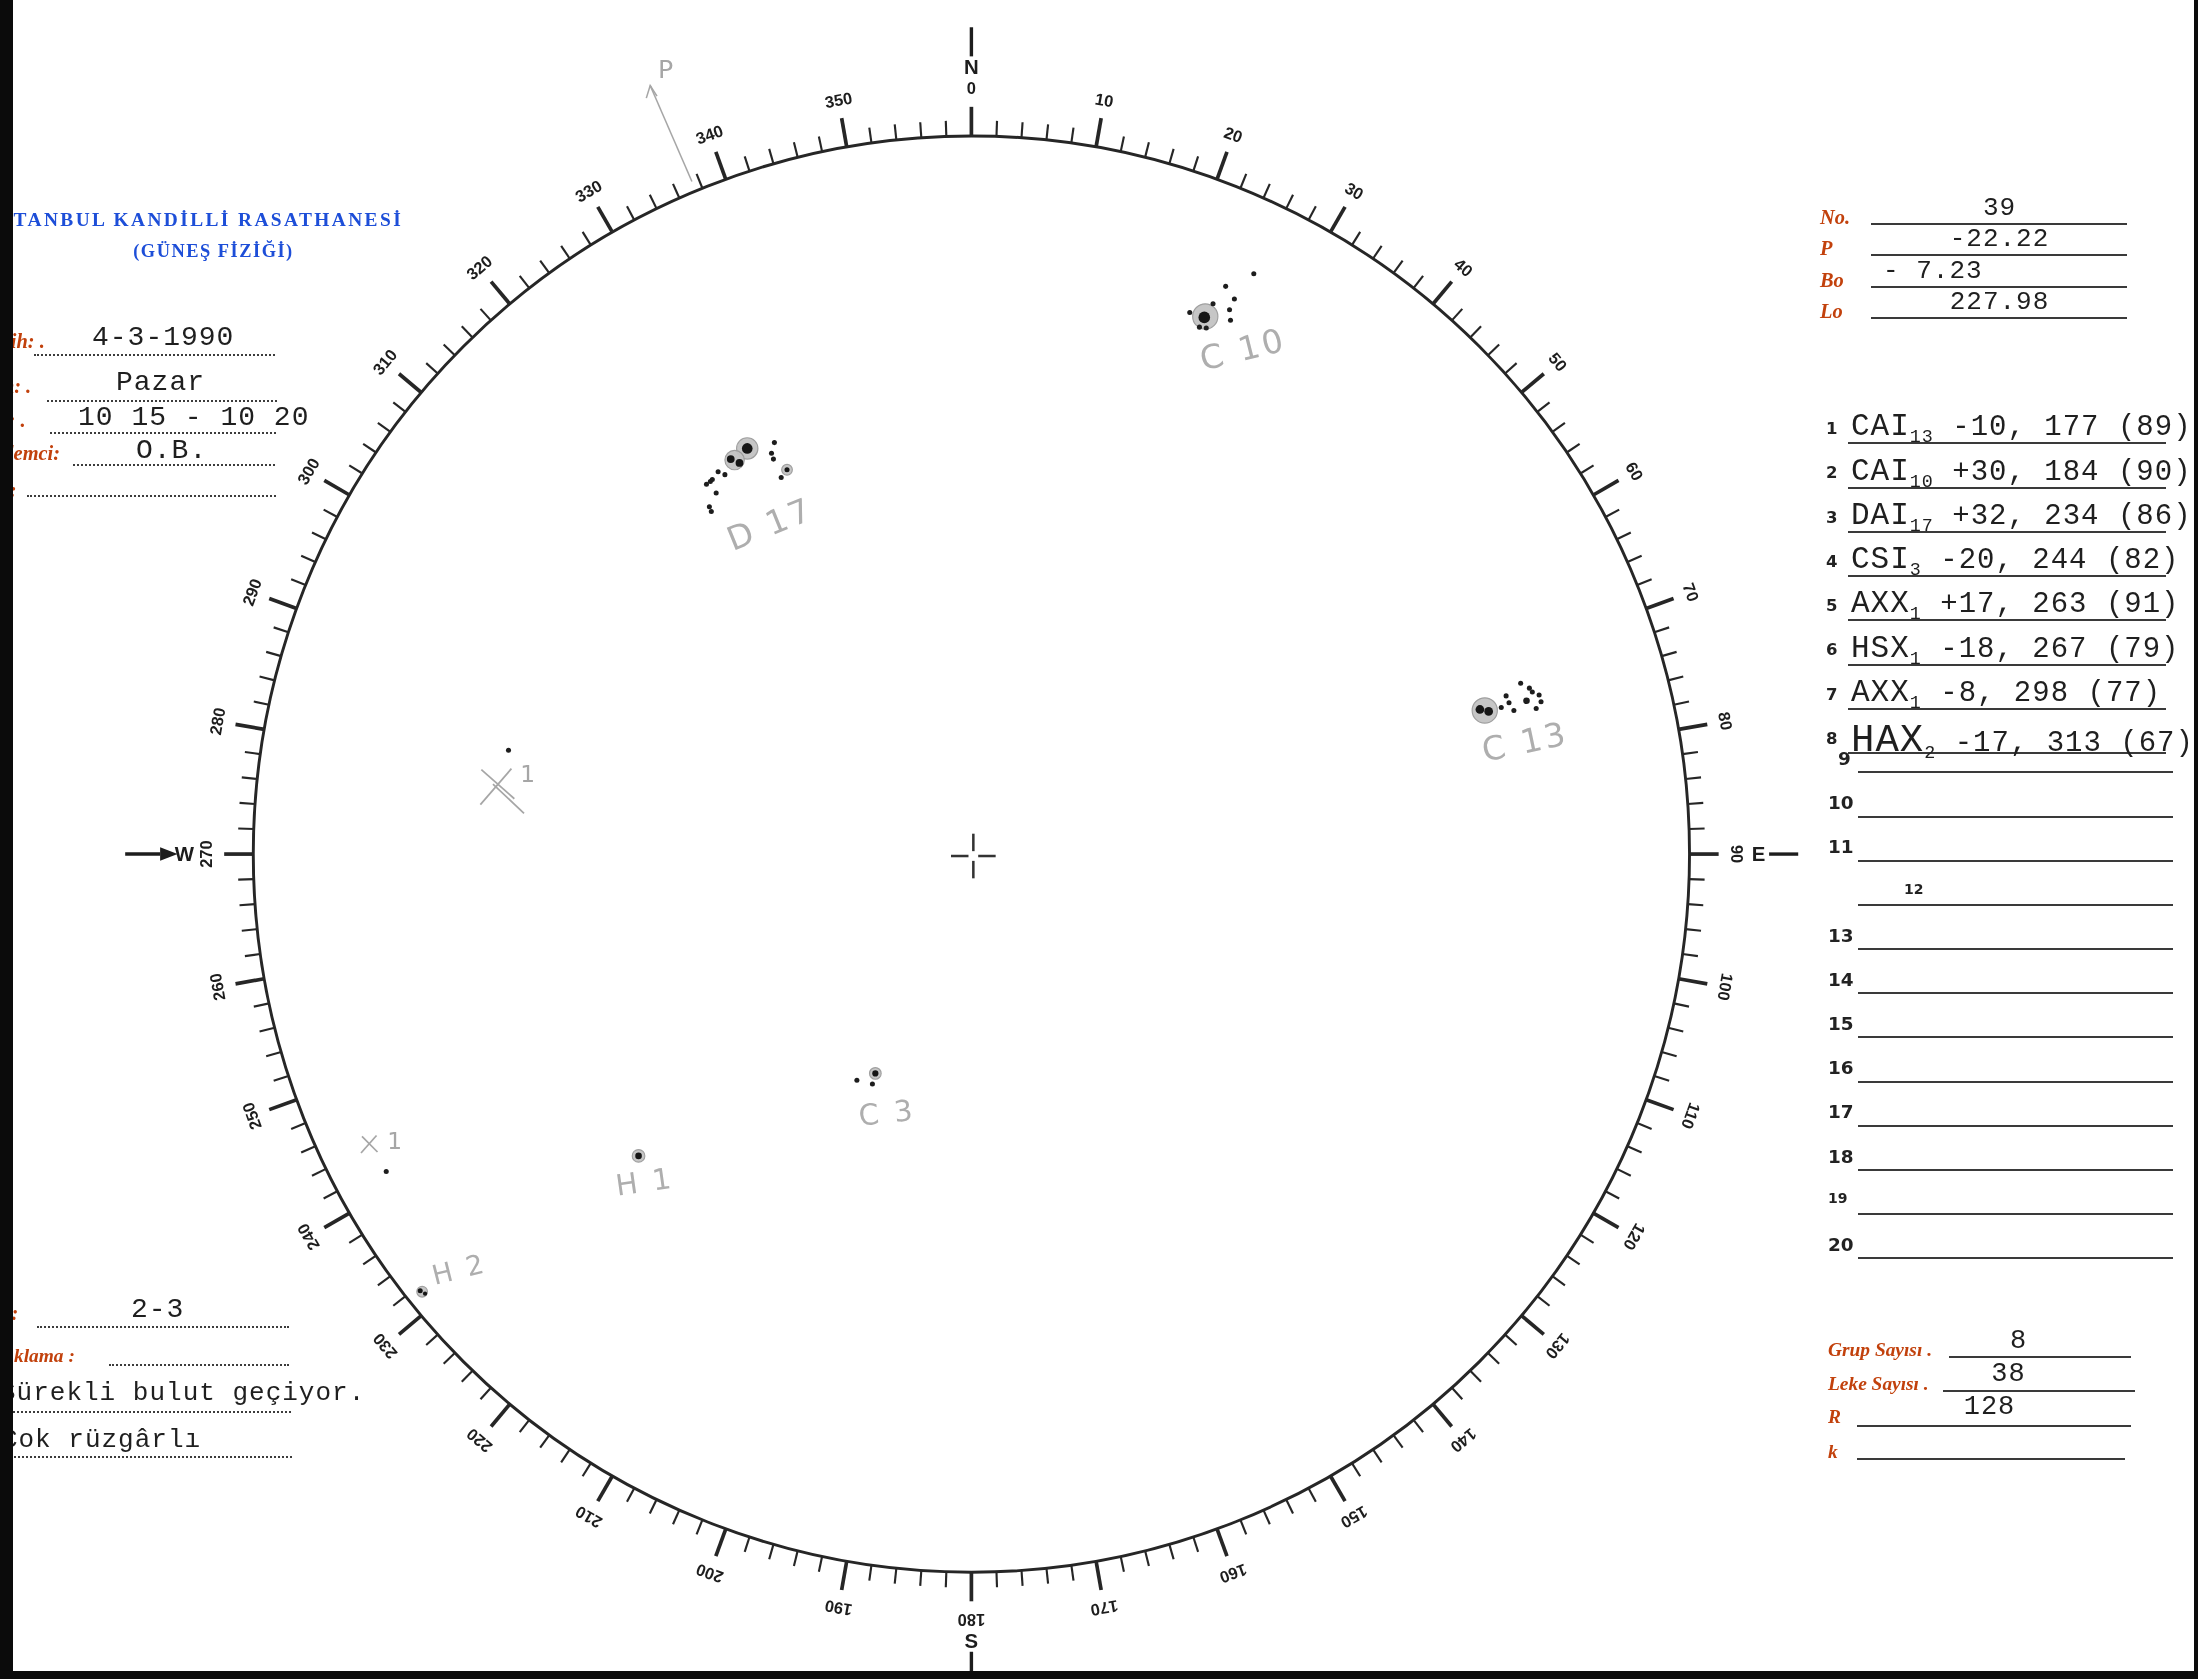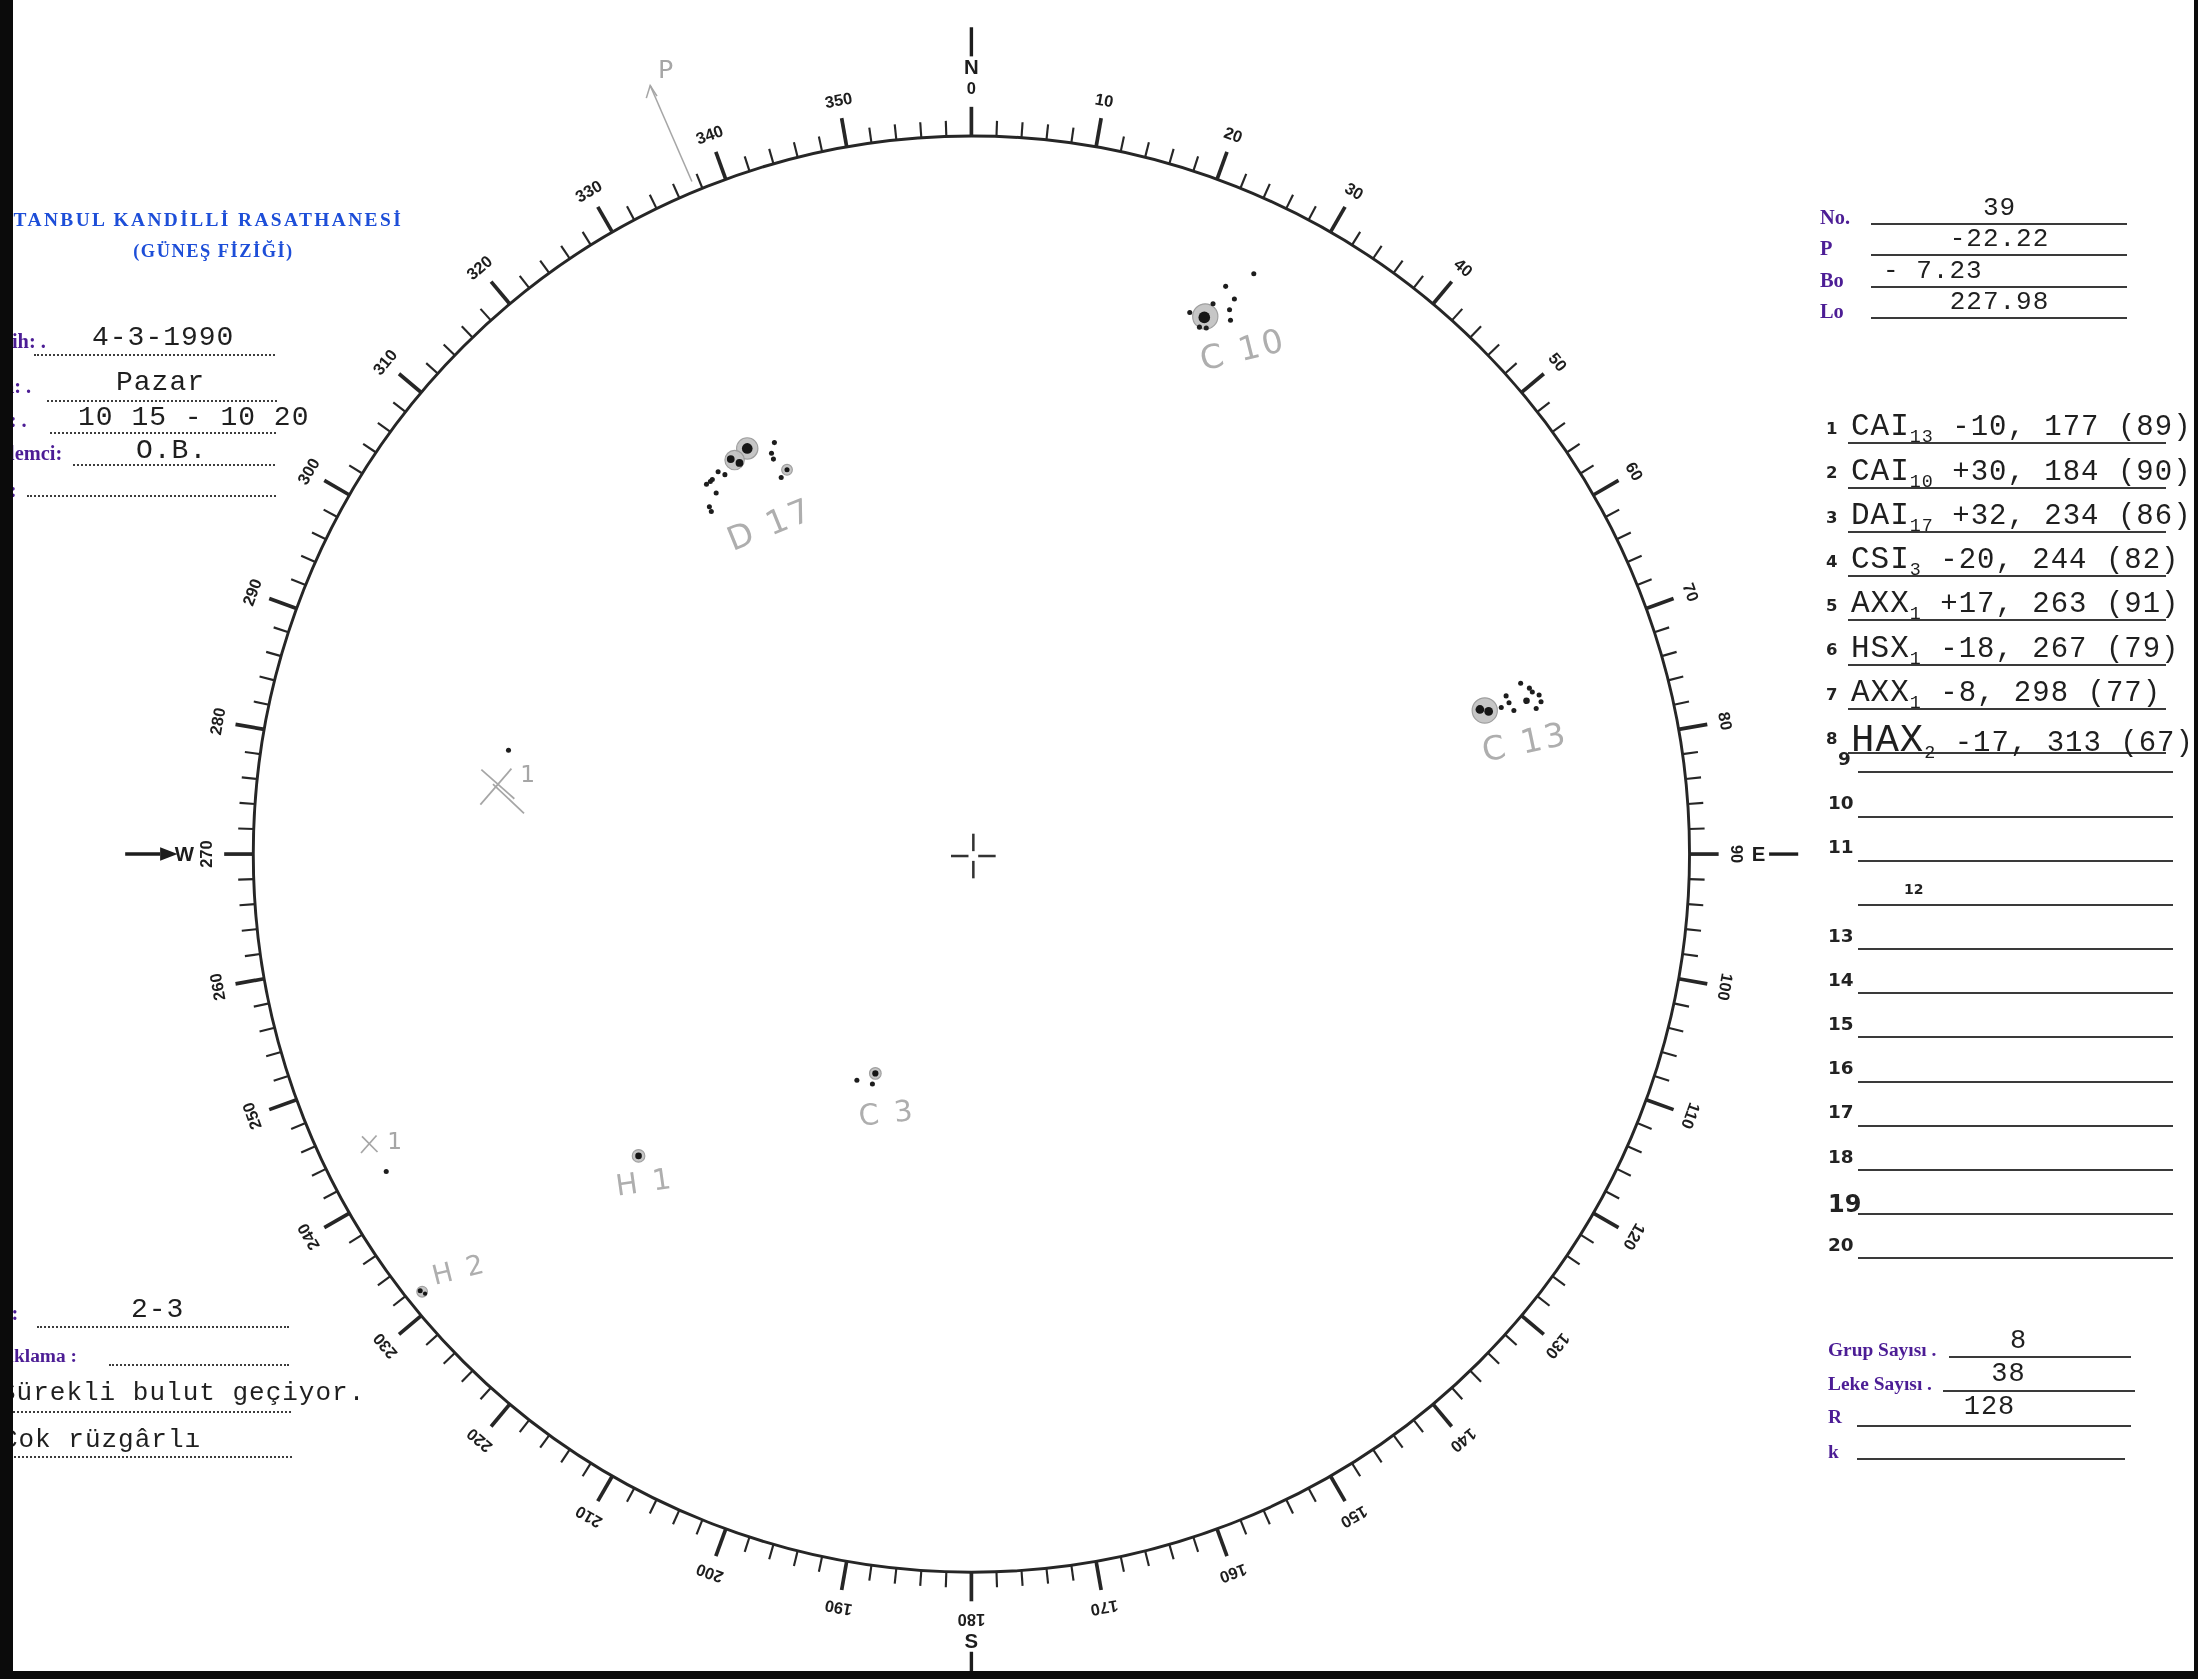--- a/index.html
+++ b/index.html
@@ -1,19 +1,19 @@
 <!DOCTYPE html>
 <html><head>
 <meta charset="utf-8">
 <style>
   html,body{margin:0;padding:0;background:#ffffff;}
   body{width:2199px;height:1680px;position:relative;overflow:hidden;
        font-family:"Liberation Sans",sans-serif;}
   .abs{position:absolute;}
-  .lbl{font-family:"Liberation Serif",serif;font-weight:700;color:#4c1d95;white-space:nowrap;}
+  .lbl{font-family:"Liberation Serif",serif;font-style:italic;font-weight:700;color:#c2410c;white-space:nowrap;}
   .printcap{font-family:Liberation Serif, serif;font-weight:700;color:#1d4ed8;white-space:nowrap;}
   .hw{font-family:Liberation Mono, monospace;color:#1f1f1f;white-space:nowrap;letter-spacing:1px;}
   .dotline{border-bottom:2.4px dotted #3c3c3c;height:0;}
   .solidline{background:#3a3a3a;height:1.9px;}
   .rownum{font-family:"DejaVu Sans",sans-serif;font-weight:700;color:#222;}
   .scanbar{background:#0b0b0b;}
   svg text{user-select:none;}
 </style>
 </head>
 <body>
@@ -396,21 +396,21 @@
     <div class="abs rownum" style="left:1828px;top:969px;font-size:18.4px">14</div>
     <div class="abs solidline" style="left:1858px;top:992px;width:315px;height:1.7px"></div>
     <div class="abs rownum" style="left:1828px;top:1013px;font-size:18.4px">15</div>
     <div class="abs solidline" style="left:1858px;top:1036px;width:315px;height:1.7px"></div>
     <div class="abs rownum" style="left:1828px;top:1057px;font-size:18.4px">16</div>
     <div class="abs solidline" style="left:1858px;top:1081px;width:315px;height:1.7px"></div>
     <div class="abs rownum" style="left:1828px;top:1101px;font-size:18.4px">17</div>
     <div class="abs solidline" style="left:1858px;top:1125px;width:315px;height:1.7px"></div>
     <div class="abs rownum" style="left:1828px;top:1146px;font-size:18.4px">18</div>
     <div class="abs solidline" style="left:1858px;top:1169px;width:315px;height:1.7px"></div>
-    <div class="abs rownum" style="left:1828px;top:1190px;font-size:24px">19</div>
+    <div class="abs rownum" style="left:1828px;top:1190px;font-size:14px">19</div>
     <div class="abs solidline" style="left:1858px;top:1213px;width:315px;height:1.7px"></div>
     <div class="abs rownum" style="left:1828px;top:1234px;font-size:18.4px">20</div>
     <div class="abs solidline" style="left:1858px;top:1257px;width:315px;height:1.7px"></div>
   </div>
 
 <div id="totals" class="abs" style="left:0;top:0">
     <div class="abs lbl" style="left:1828px;top:1339px;font-size:19.4px">Grup Sayısı .</div>
     <div class="abs solidline" style="left:1949px;top:1356px;width:182px"></div>
     <div class="abs hw" style="left:1970px;top:1326px;width:97px;text-align:center;font-size:27px">8</div>
     <div class="abs lbl" style="left:1828px;top:1373px;font-size:19.4px">Leke Sayısı .</div>

